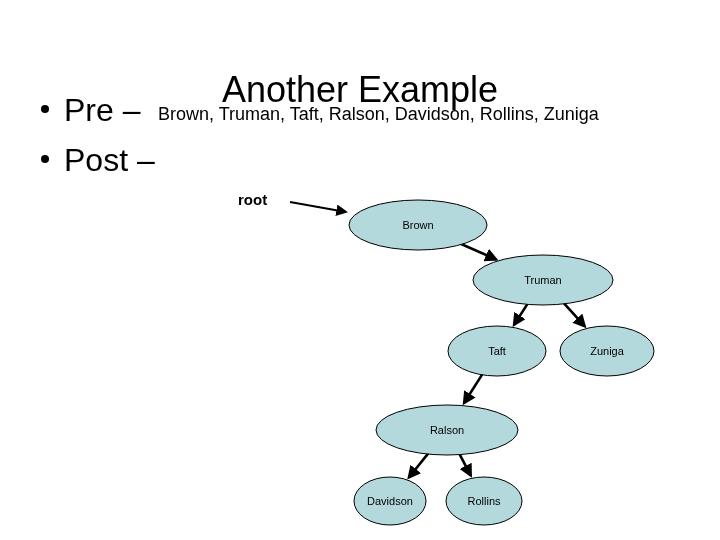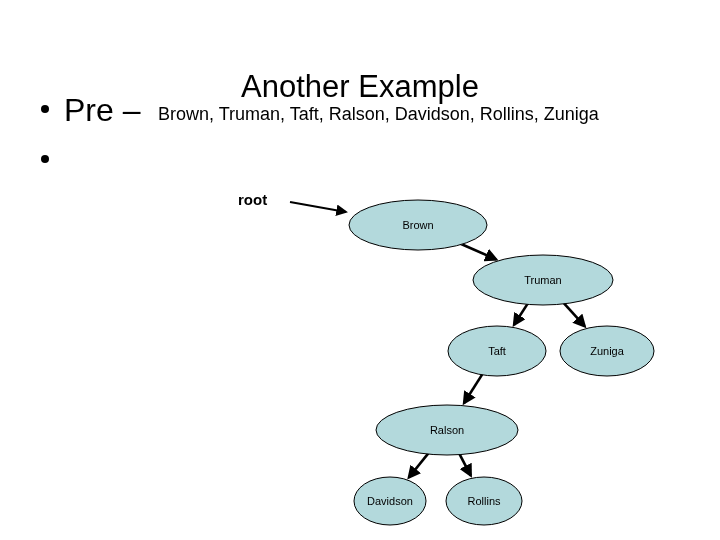--- a/index.html
+++ b/index.html
@@ -25,21 +25,21 @@
     background: #ffffff;
   }
 
   
   #slide-title {
     position: absolute;
     left: 0;
     top: 44px;
     width: 720px;
     text-align: center;
-    font-size: 31px;
+    font-size: 36px;
     line-height: 44px;
     font-weight: normal;
     letter-spacing: 0px;
     white-space: nowrap;
   }
 
   
   #bullet-list {
     position: absolute;
     left: 30px;
@@ -135,20 +135,21 @@
   <div id="bullet-list">
 
     <div class="bullet-row" id="bullet-pre">
       <span class="bullet-marker"></span>
       <span class="bullet-head">Pre –</span>
       <span class="bullet-detail">Brown, Truman, Taft, Ralson, Davidson, Rollins, Zuniga</span>
     </div>
 
     <div class="bullet-row" id="bullet-post">
       <span class="bullet-marker"></span>
+      <span class="bullet-head">Post –</span>
     </div>
 
   </div>
 
   <div id="tree-diagram">
 
     <div id="root-pointer-label">root</div>
 
     <svg id="tree-svg" viewBox="0 0 720 540">
       <defs>

